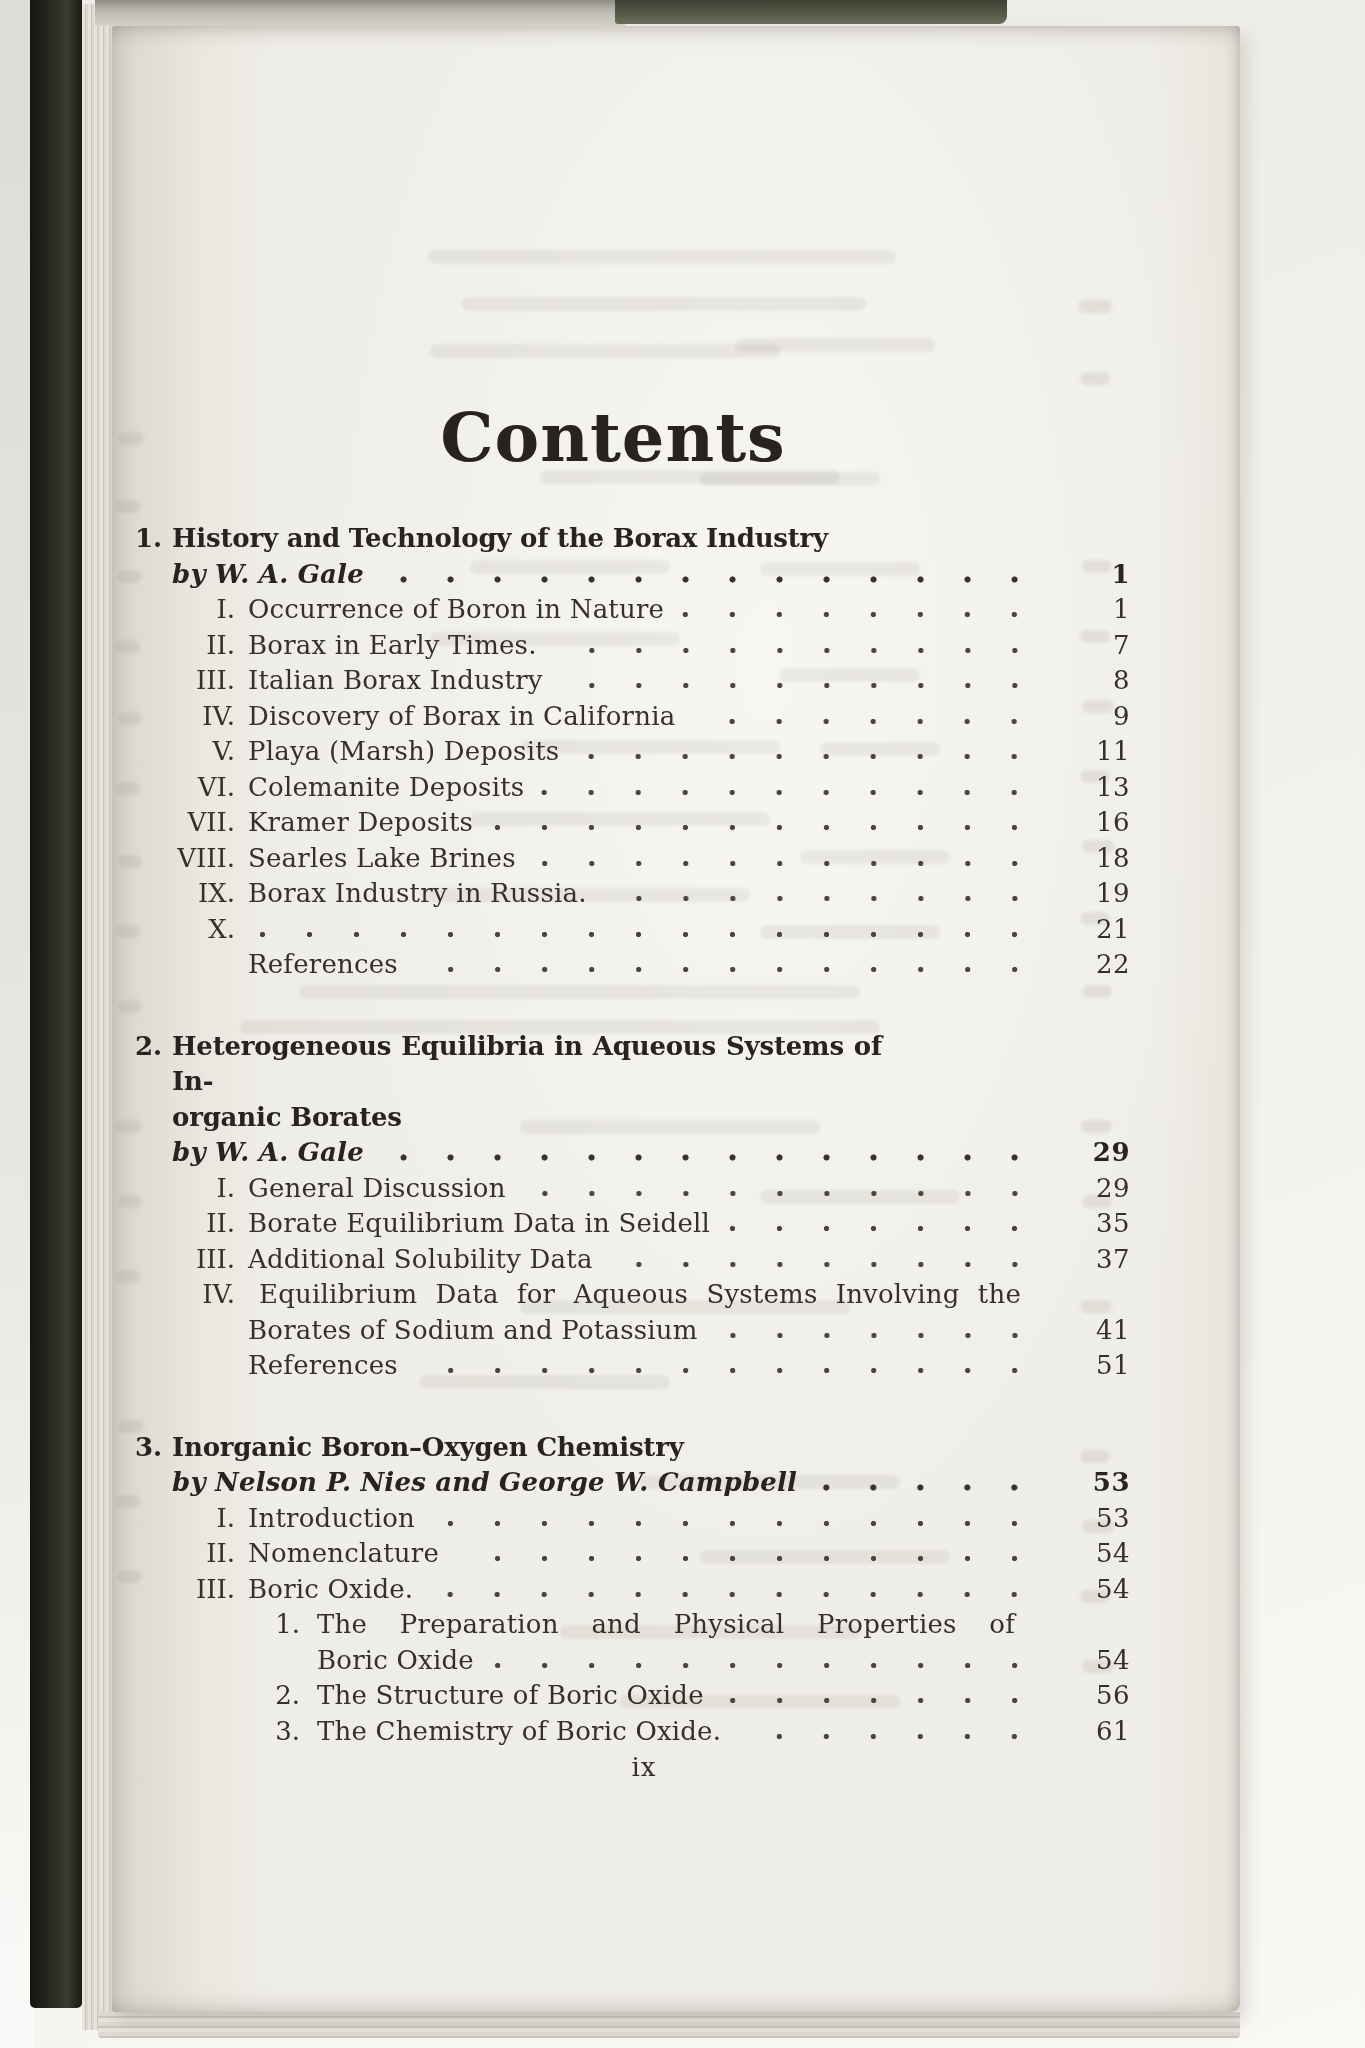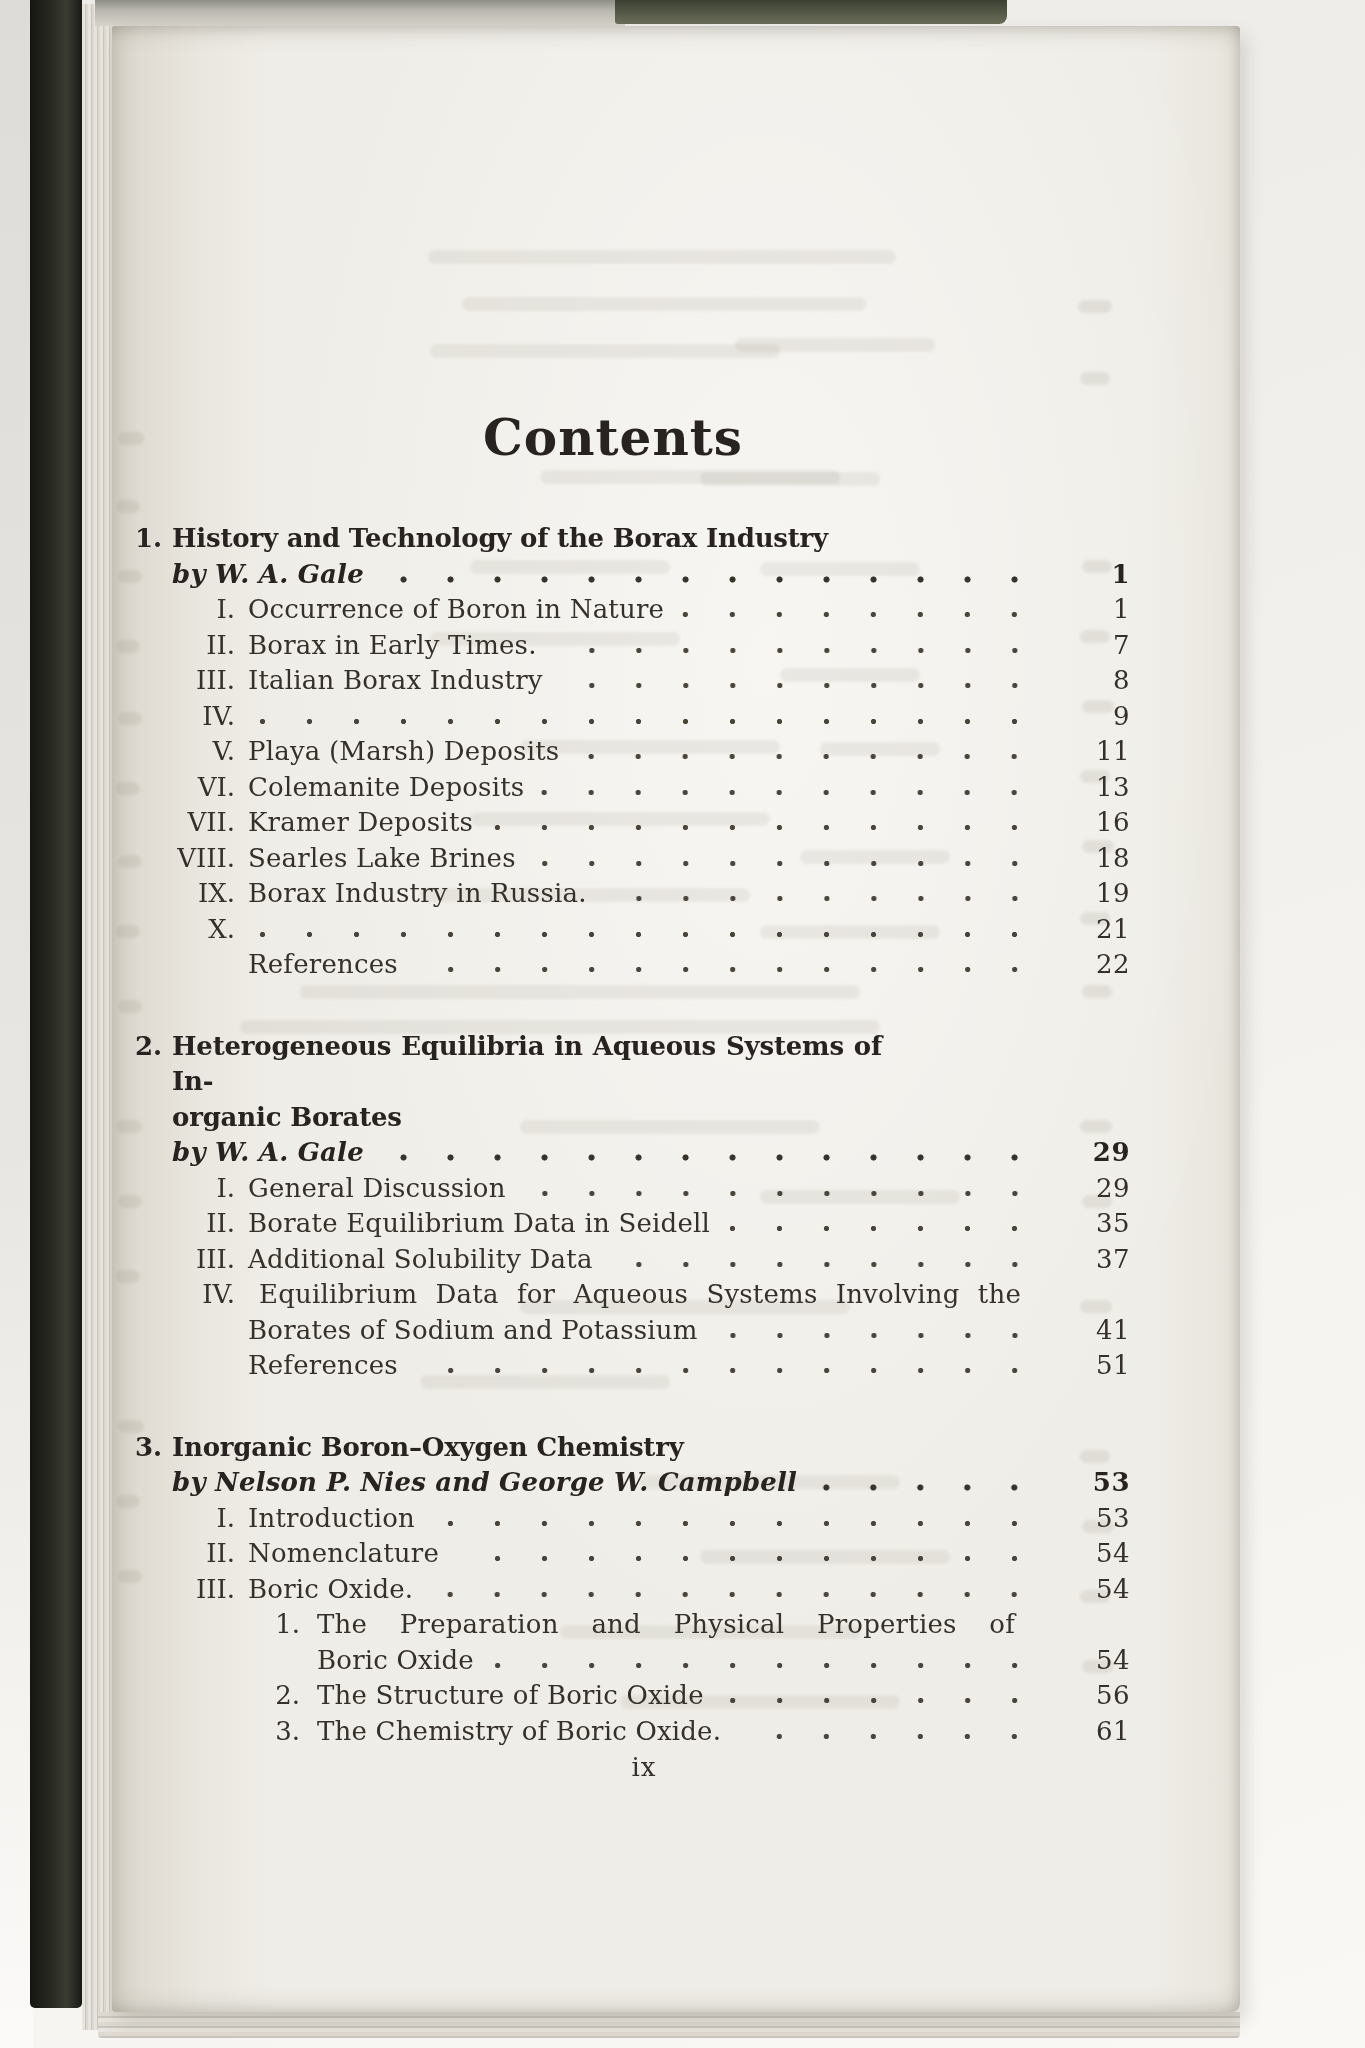--- a/index.html
+++ b/index.html
@@ -38,21 +38,21 @@
     box-shadow: inset 0 14px 22px -14px rgba(70,62,48,0.35),
                 inset 0 -16px 26px -18px rgba(70,62,48,0.30),
                 inset -10px 0 18px -10px rgba(70,62,48,0.25),
                 6px 10px 18px rgba(90,82,66,0.18);
     border-radius:2px 3px 8px 3px;}
   
   .ghost{position:absolute;height:14px;border-radius:7px;background:#7d7666;opacity:.10;filter:blur(1.4px);}
   .ghost.n{height:13px;opacity:.13;}
   
   .toc{position:absolute;left:23px;top:0;width:995px;color:#36302a;}
-  .contents-title{margin-top:384px;width:956px;font-size:50px;line-height:56px;
+  .contents-title{margin-top:384px;width:956px;font-size:67px;line-height:56px;
     font-weight:bold;text-align:center;letter-spacing:1px;color:#282320;}
   .chapter{margin-top:0;}
   .first-chapter{margin-top:55px;}
   .chapter + .chapter{margin-top:46px;}
   .row{display:flex;align-items:baseline;line-height:35.5px;font-size:26px;width:995px;}
   .cnum{flex:none;width:37px;font-weight:bold;color:#282320;}
   .ctitle{font-weight:bold;letter-spacing:-0.2px;color:#282320;text-align:center;}
   .jtitle{flex:none;width:710px;text-align:justify;text-align-last:justify;}
   .byline{font-weight:bold;font-style:italic;color:#282320;letter-spacing:0.2px;}
   .rnum{flex:none;width:100px;text-align:right;}
@@ -167,20 +167,21 @@
             <div class="pg">7</div>
           </div>
           <div class="row">
             <div class="rnum">III.</div>
             <div class="etext">Italian Borax Industry</div>
             <div class="dots"></div>
             <div class="pg">8</div>
           </div>
           <div class="row">
             <div class="rnum">IV.</div>
+            <div class="etext">Discovery of Borax in California</div>
             <div class="dots"></div>
             <div class="pg">9</div>
           </div>
           <div class="row">
             <div class="rnum">V.</div>
             <div class="etext">Playa (Marsh) Deposits</div>
             <div class="dots"></div>
             <div class="pg">11</div>
           </div>
           <div class="row">

